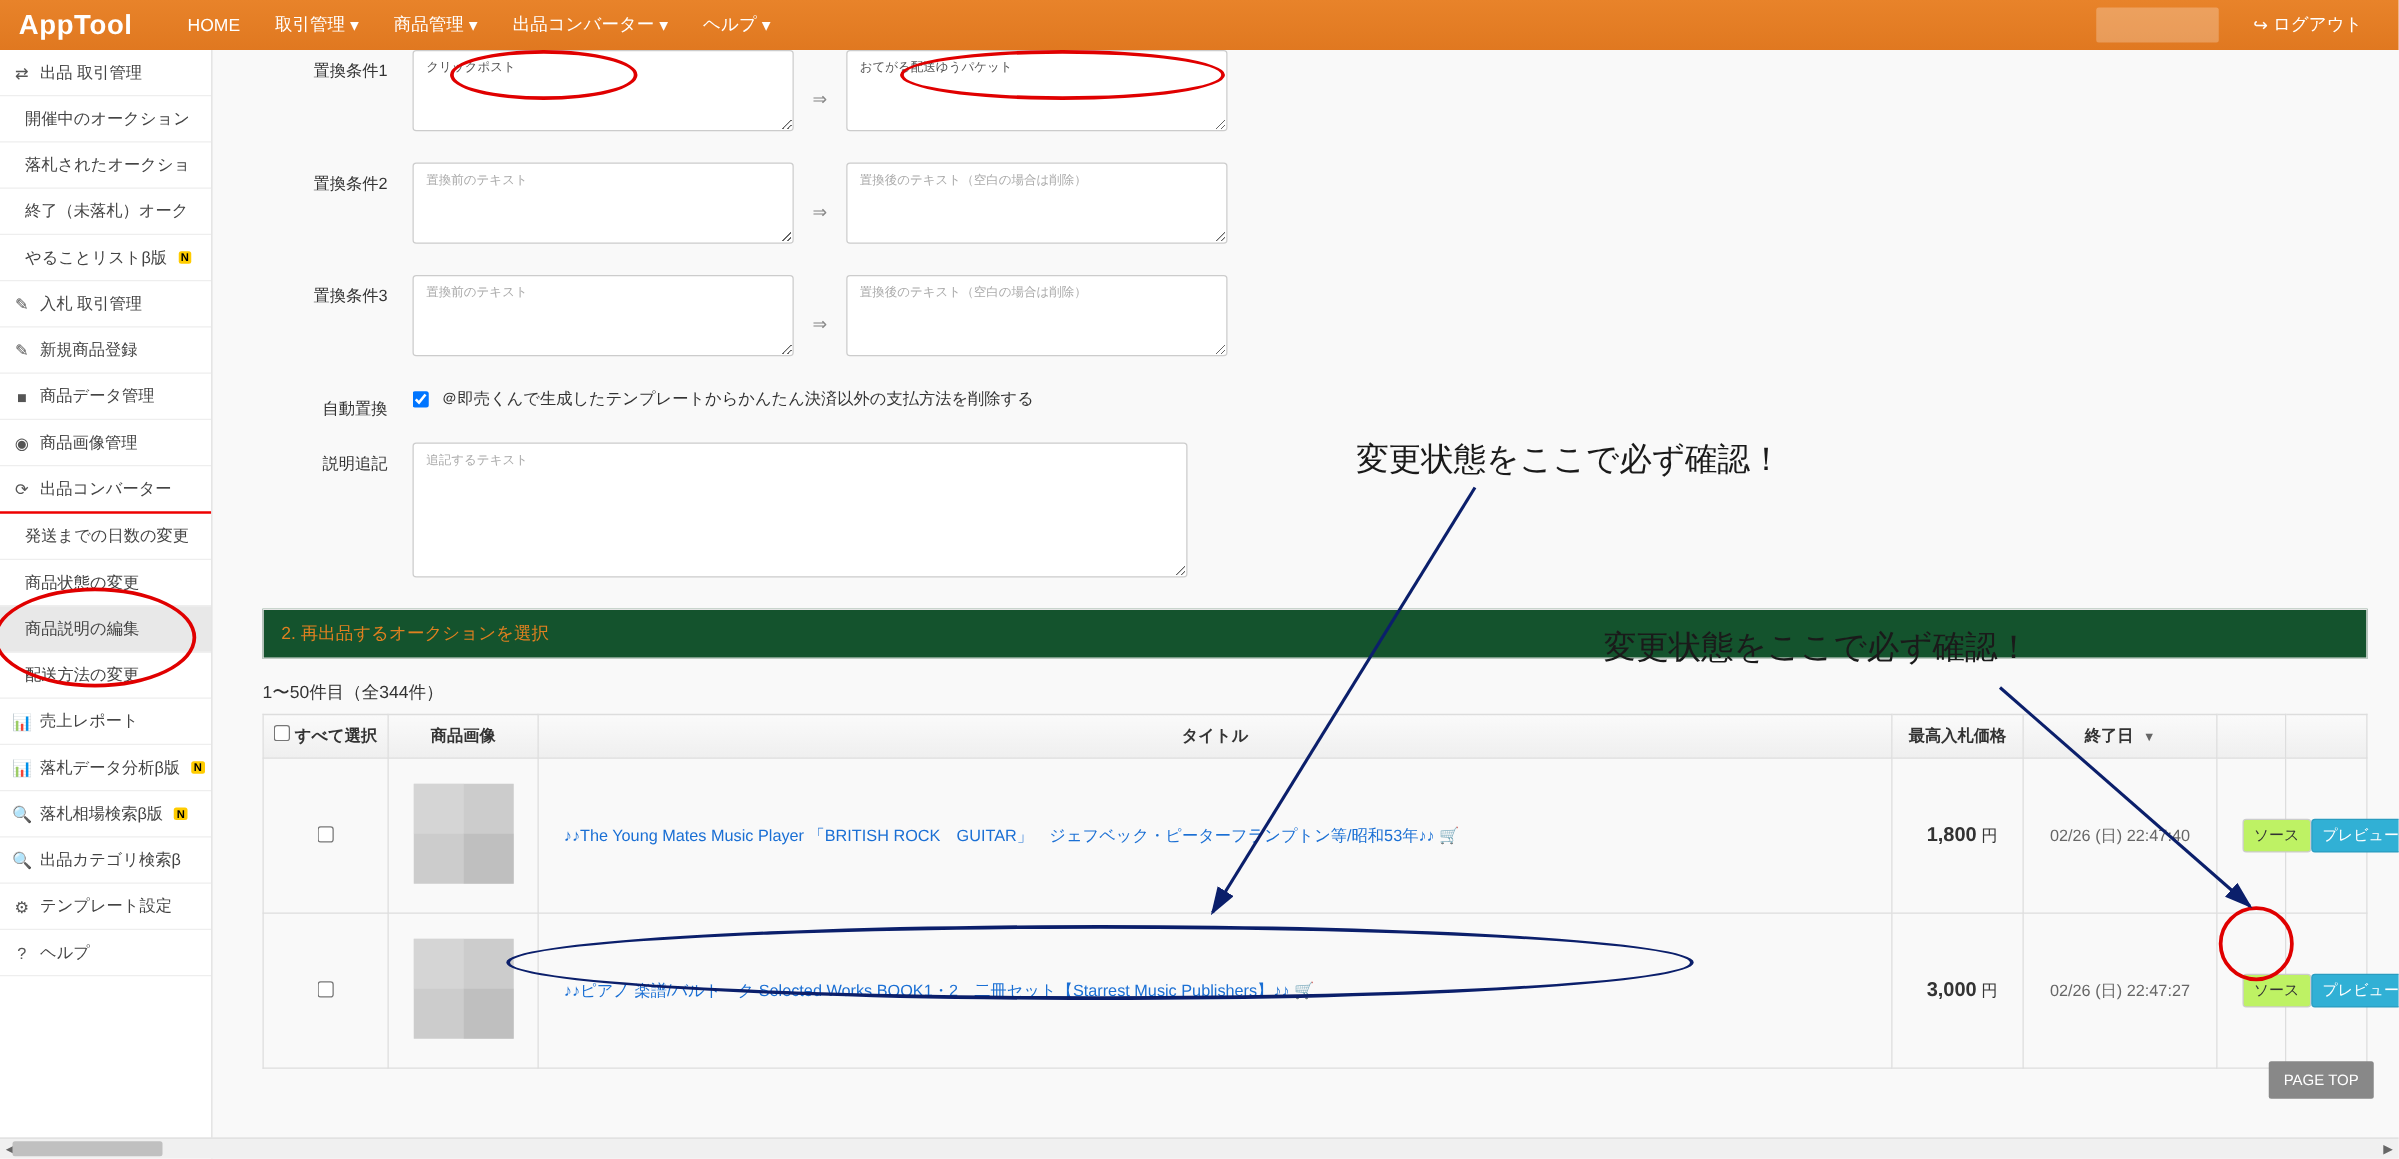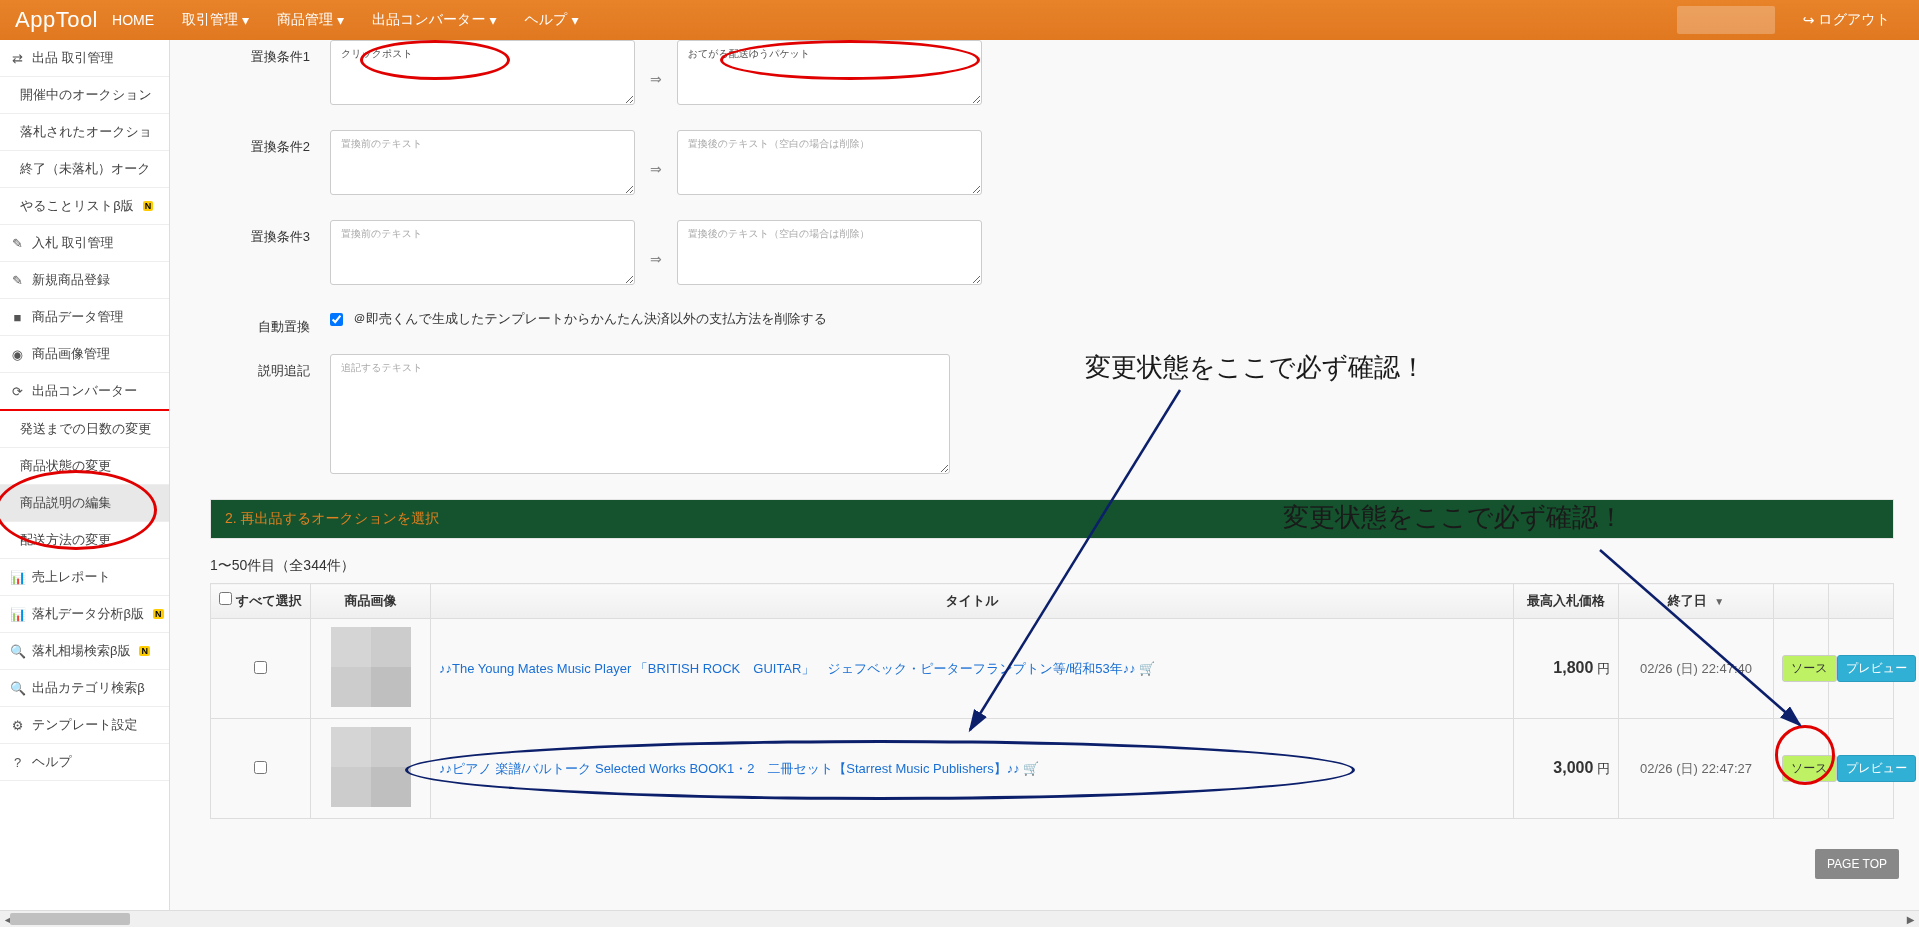--- a/index.html
+++ b/index.html
@@ -1,20 +1,20 @@
 <!DOCTYPE html>
 <html><head>
 <meta charset="utf-8">
 <style>
 * { box-sizing: border-box; margin: 0; padding: 0; }
 body { font-family: "Hiragino Kaku Gothic Pro", Meiryo, sans-serif; font-size: 14px; color: #333; background: #f9f9f9; width: 1919px; height: 927px; overflow: hidden; position: relative; }
 
 
 .navbar { background: linear-gradient(#e8832a, #e07820); height: 40px; display: flex; align-items: center; color: #fff; padding: 0 15px; }
-.navbar .brand { font-size: 22px; font-weight: 400; letter-spacing: 0.5px; }
+.navbar .brand { font-size: 22px; font-weight: 700; margin-right: 30px; letter-spacing: 0.5px; }
 .navbar .nav-item { padding: 0 14px; cursor: pointer; font-size: 14px; display: flex; align-items: center; gap: 4px; }
 .navbar .spacer { flex: 1; }
 .navbar .user-box { width: 98px; height: 28px; background: rgba(255,255,255,0.25); border-radius: 2px; margin-right: 14px; }
 
 
 .sidebar { position: absolute; left: 0; top: 40px; width: 170px; background: #fff; border-right: 1px solid #ddd; height: 887px; overflow: hidden; }
 .sidebar .item { display: flex; align-items: center; padding: 9px 10px; border-bottom: 1px solid #eee; color: #444; font-size: 13px; white-space: nowrap; cursor: pointer; gap: 7px; overflow: hidden; }
 .sidebar .item .icon { width: 15px; text-align: center; color: #555; font-size: 13px; flex-shrink: 0; }
 .sidebar .item.sub { padding-left: 20px; }
 .sidebar .item.active { background: #e8e8e8; position: relative; }
@@ -22,32 +22,32 @@
 .sidebar .underline-red { border-bottom: 2px solid #e00; }
 
 
 .main { position: absolute; left: 170px; top: 40px; right: 0; bottom: 0; padding: 0 25px 0 40px; overflow: hidden; }
 
 .form-row { display: flex; margin-bottom: 25px; align-items: flex-start; }
 .form-label { width: 100px; text-align: right; padding-top: 8px; color: #333; font-size: 13px; margin-right: 20px; }
 .form-inputs { display: flex; align-items: center; gap: 10px; }
 .textarea { width: 305px; height: 65px; border: 1px solid #ccc; border-radius: 3px; padding: 6px 10px; font-size: 10px; resize: both; font-family: inherit; color: #555; }
 .textarea::placeholder { color: #aaa; }
-.textarea.tall { height: 120px; width: 620px; }
+.textarea.tall { height: 108px; width: 620px; }
 .arrow { color: #888; font-size: 14px; margin: 0 5px; align-self: center; padding-top: 12px; }
 .checkbox-wrap { display: flex; align-items: center; gap: 10px; font-size: 13px; }
 
 
 .section-header { background: #14532d; border: 1px solid #e5e5e5; padding: 10px 14px; color: #e08020; font-size: 14px; margin-top: 20px; }
 .count-info { margin: 18px 0 8px 0; font-size: 14px; }
 
 
 .table { width: 100%; border-collapse: collapse; table-layout: fixed; }
 .table th { background: linear-gradient(#fafafa, #efefef); border: 1px solid #ddd; padding: 8px; font-size: 13px; font-weight: bold; text-align: center; }
-.table td { border: 1px solid #ddd; padding: 8px; font-size: 13px; vertical-align: middle; }
+.table td { border: 1px solid #ddd; padding: 20px; font-size: 13px; vertical-align: middle; }
 .col-check { width: 100px; }
 .col-image { width: 120px; text-align: center; }
 .col-title { }
 .col-price { width: 105px; text-align: right; }
 .col-date { width: 155px; text-align: center; }
 .col-act1 { width: 55px; text-align: center; }
 .col-act2 { width: 65px; text-align: left; }
 .table td.col-title a { color: #1a6fd4; text-decoration: none; cursor: pointer; }
 .table td.col-price { text-align: right; white-space: nowrap; }
 .table td.col-price .price-num { font-weight: bold; font-size: 16px; }

